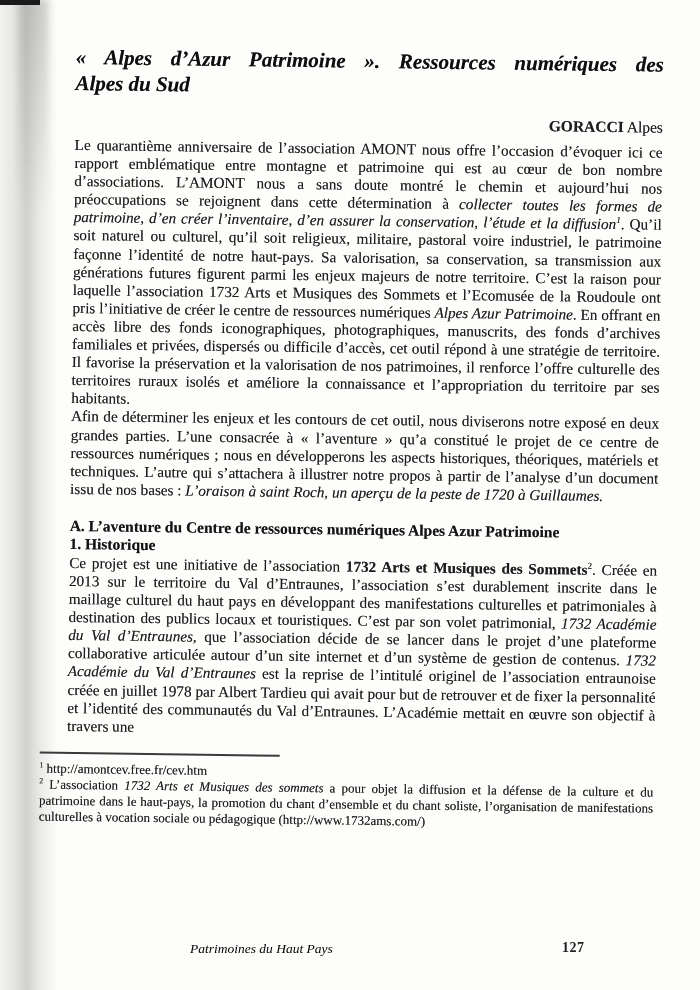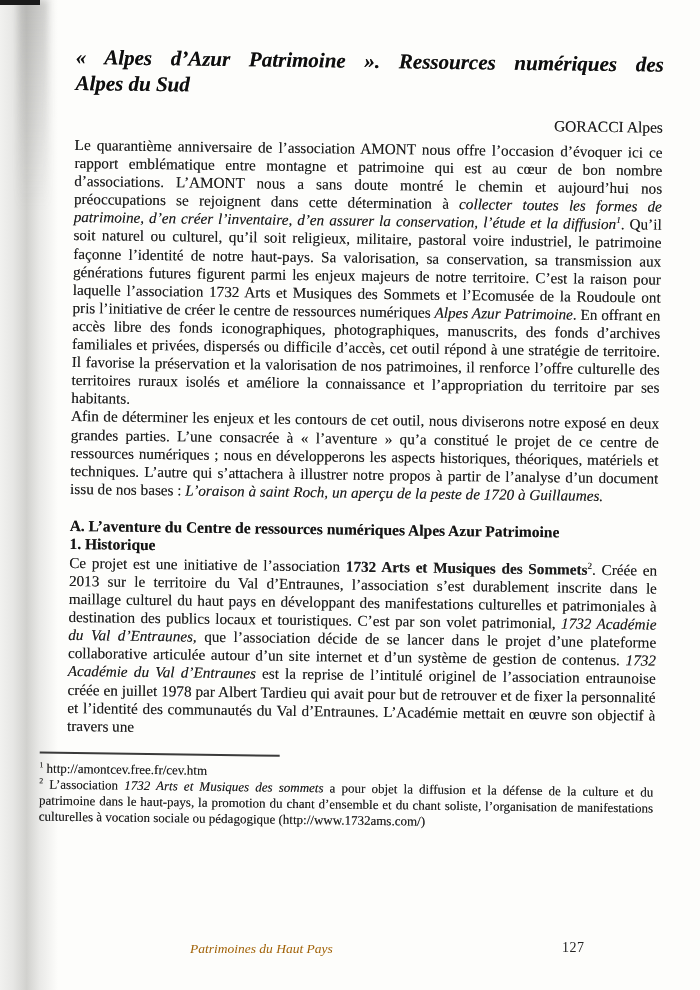--- a/index.html
+++ b/index.html
@@ -27,33 +27,33 @@
     transform:rotate(.75deg);transform-origin:0 0;
     text-shadow:0 0 .5px rgba(25,25,25,.6);
   }
   h1.title{
     margin:0;font-weight:bold;font-style:italic;
     font-size:21px;line-height:26px;color:#0e0e0e;
   }
   .title-line-1{display:block;text-align:justify;text-align-last:justify;}
   .title-line-2{display:block;}
   .author{margin:14px 0 0;text-align:right;font-size:15.5px;line-height:19px;}
-  .author .surname{font-weight:normal;}
+  .author .surname{font-weight:bold;}
   p.body{margin:0;font-size:15.2px;line-height:18.1px;text-align:justify;}
   p.first{margin-top:7px;}
   .headings{margin-top:19px;font-size:15.5px;line-height:18.5px;font-weight:bold;color:#141414;}
   .headings div{margin:0;}
   .footnotes{
     margin-top:17px;margin-left:-27px;width:614px;
     font-size:13px;line-height:15.9px;text-align:justify;
   }
   .fn-rule{width:240px;border:none;border-top:2px solid #3a3a3a;margin:0 0 7px 0;}
   .fn{margin:0;}
-  .footer-journal{position:absolute;left:190px;top:941px;font-style:italic;font-size:13.5px;color:#a16207;}
-  .footer-page{position:absolute;left:562px;top:940px;font-size:14px;letter-spacing:.5px;color:#222;}
+  .footer-journal{position:absolute;left:190px;top:941px;font-style:italic;font-size:13.5px;color:#000000;}
+  .footer-page{position:absolute;left:562px;top:940px;font-size:14px;letter-spacing:.5px;color:#222;font-weight:bold;}
   .i{font-style:italic;}
   .b{font-weight:bold;}
   .sup{vertical-align:super;font-size:.6em;line-height:0;}
 </style>
 </head>
 <body>
 
 <div class="gutter"></div>
 <div class="gutter-top"></div>
 <div class="scan-mark"></div>

